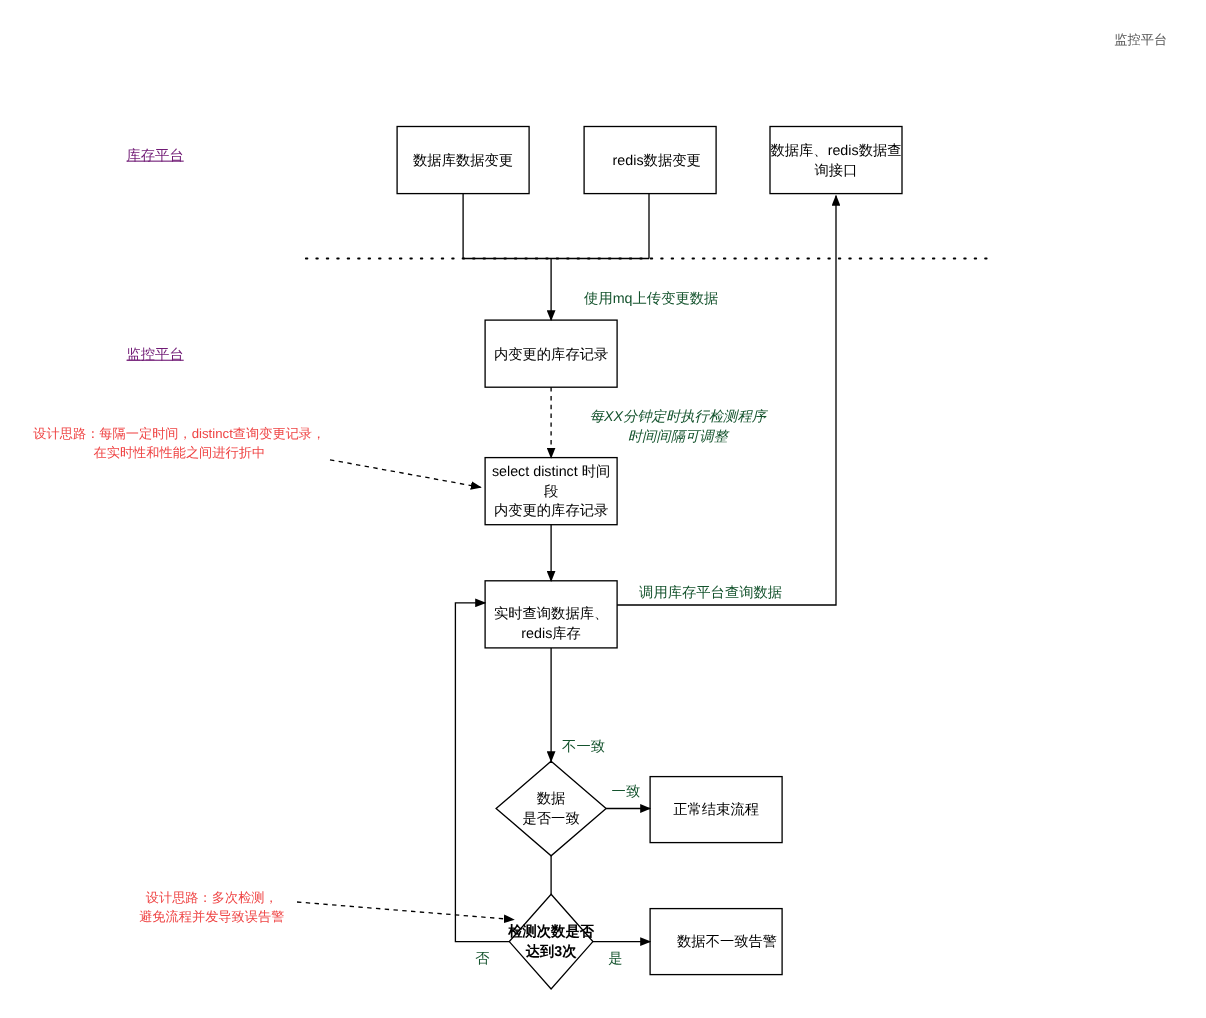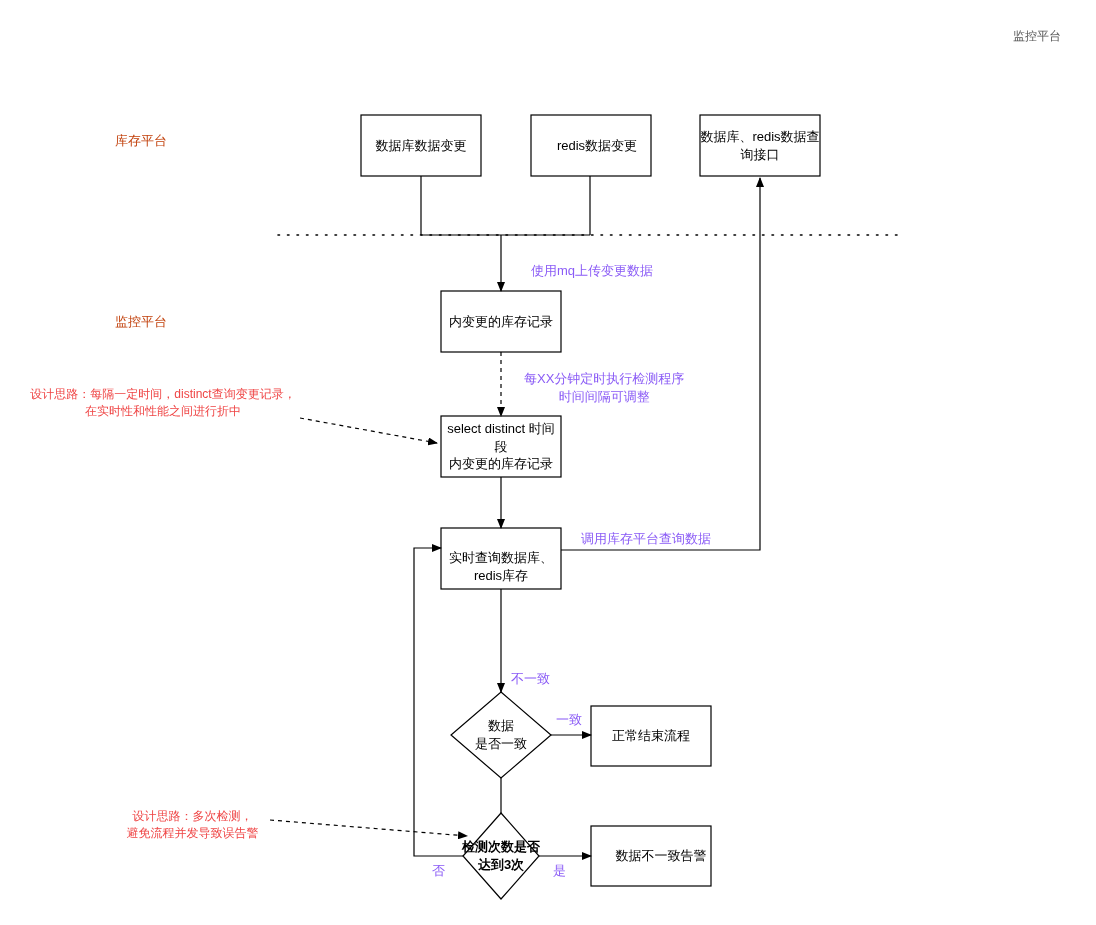--- a/index.html
+++ b/index.html
@@ -32,29 +32,30 @@
     text-align: center;
     font-size: 13px;
     color: #000000;
     line-height: 1.35;
     box-sizing: border-box;
     pointer-events: none;
   }
   .edge-label {
     position: absolute;
     font-size: 13px;
-    color: #8b5cf6;
+    color: #14532d;
     line-height: 1.35;
     text-align: center;
     white-space: pre-line;
   }
   .swimlane-label {
     position: absolute;
     font-size: 13px;
-    color: #c2410c;
+    color: #701a75;
+    text-decoration: underline;
   }
   .note-red {
     position: absolute;
     font-size: 12px;
     color: #ef4444;
     line-height: 1.4;
     text-align: center;
     white-space: pre-line;
   }
   .corner-label {
@@ -136,21 +137,21 @@
 
   <div class="node-text" style="left:451px; top:692px; width:100px; height:86px; white-space:pre-line;">数据
 是否一致</div>
   <div class="node-text" style="left:441px; top:813px; width:120px; height:86px; white-space:pre-line;font-weight:bold;">检测次数是否
 达到3次</div>
 
   <div class="node-text" style="left:591px; top:706px; width:120px; height:60px;border-radius:27px;">正常结束流程</div>
   <div class="node-text" style="left:591px; top:826px; width:120px; height:60px;padding-left:20px;">数据不一致告警</div>
 
   <div class="edge-label" style="left:531px; top:262px;">使用mq上传变更数据</div>
-  <div class="edge-label" style="left:524px; top:370px;">每XX分钟定时执行检测程序
+  <div class="edge-label" style="left:536px; top:370px;font-style:italic;">每XX分钟定时执行检测程序
 时间间隔可调整</div>
   <div class="edge-label" style="left:581px; top:530px;">调用库存平台查询数据</div>
   <div class="edge-label" style="left:511px; top:670px;">不一致</div>
   <div class="edge-label" style="left:556px; top:711px;">一致</div>
   <div class="edge-label" style="left:432px; top:862px;">否</div>
   <div class="edge-label" style="left:553px; top:862px;">是</div>
 
   <div class="note-red" style="left:28px; top:386px; width:270px;">设计思路：每隔一定时间，distinct查询变更记录，
 在实时性和性能之间进行折中</div>
   <div class="note-red" style="left:105px; top:808px; width:175px;">设计思路：多次检测，

